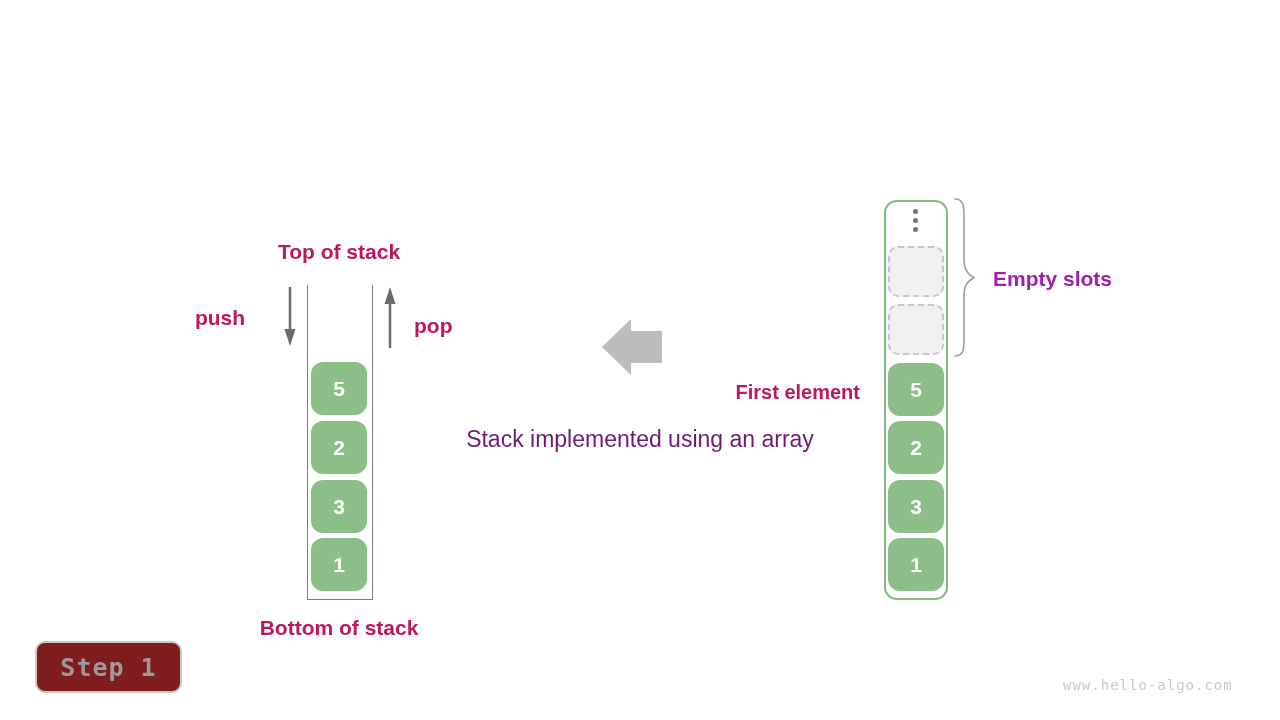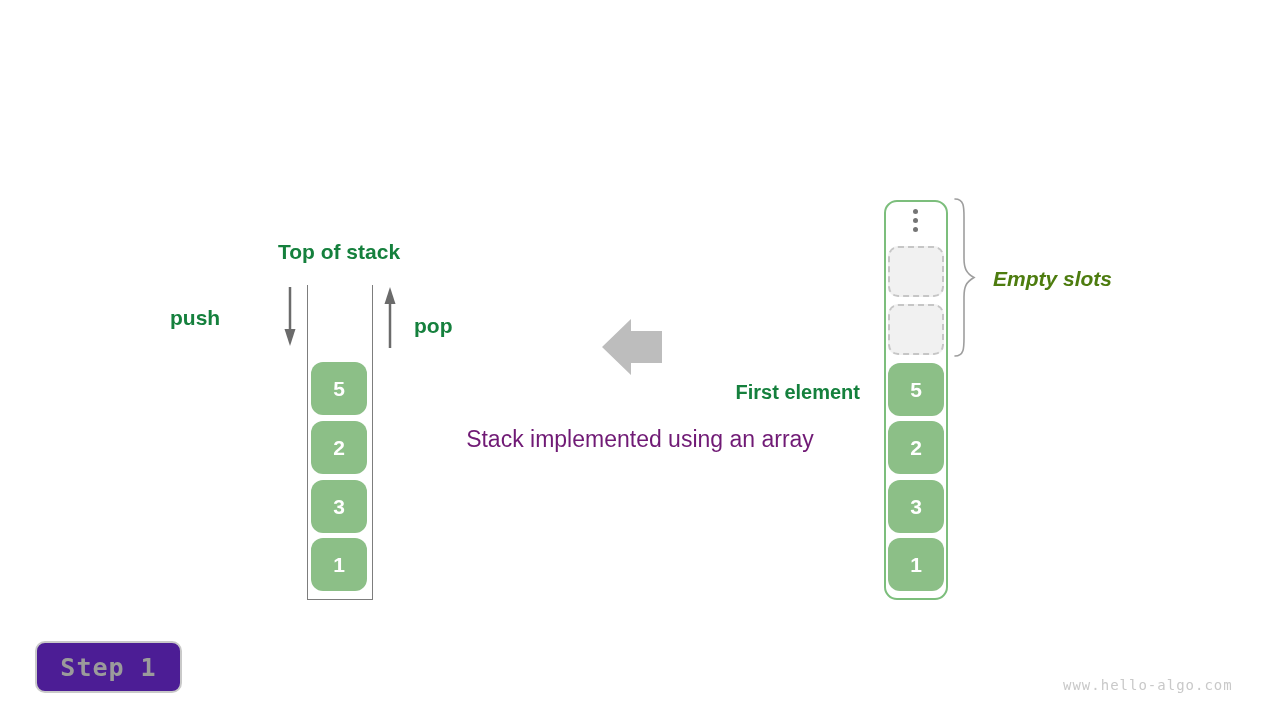--- a/index.html
+++ b/index.html
@@ -2,22 +2,22 @@
 <html><head>
 <meta charset="utf-8">
 <style>
   html,body{margin:0;padding:0;}
   body{
     width:1280px;height:720px;position:relative;overflow:hidden;
     background:#ffffff;
     font-family:"Liberation Sans","DejaVu Sans",sans-serif;
   }
   .abs{position:absolute;}
-  .lbl{font-weight:bold;color:#15803d;font-size:21px;line-height:1.1;}
-  .muted{color:#4d7c0f;font-style:italic;}
+  .lbl{font-weight:bold;color:#be185d;font-size:21px;line-height:1.1;}
+  .muted{color:#a21caf;}
 
   
   .stack-walls{
     left:307px;top:285px;width:66px;height:315px;
     border-left:1.5px solid #7d7d7d;
     border-right:1.5px solid #7d7d7d;
     border-bottom:1.5px solid #7d7d7d;
     box-sizing:border-box;background:transparent;
   }
   .cell{
@@ -41,21 +41,21 @@
   .dots span{width:5px;height:5px;border-radius:50%;background:#757575;display:block;}
 
   .caption{
     left:380px;top:426px;width:520px;text-align:center;
     font-size:23px;color:#701a75;font-weight:normal;
   }
   .right-note{width:220px;text-align:right;font-size:20px;}
 
   .step-badge{
     left:35px;top:641px;width:147px;height:52px;
-    border:2px solid #c9c9c9;border-radius:10px;background:#4c1d95;
+    border:2px solid #c9c9c9;border-radius:10px;background:#7f1d1d;
     box-sizing:border-box;
     display:flex;align-items:center;justify-content:center;
     font-family:"DejaVu Sans Mono","Liberation Mono",monospace;
     font-weight:bold;font-size:25px;color:#9b9b9b;letter-spacing:1px;
   }
   .watermark{
     left:1063px;top:677px;
     font-family:"DejaVu Sans Mono","Liberation Mono",monospace;
     font-size:14px;color:#c9c9c9;letter-spacing:1px;
   }
@@ -66,33 +66,34 @@
 <div class="abs" style="left:0;top:0;width:1280px;height:720px;">
 
   <div class="abs lbl" style="left:239px;top:240px;width:200px;text-align:center;">Top of stack</div>
 
   <div class="abs stack-walls"></div>
 
   <svg class="abs" style="left:283px;top:285px;" width="14" height="62" viewBox="0 0 14 62">
     <line x1="7" y1="2" x2="7" y2="46" stroke="#6b6b6b" stroke-width="2.5"></line>
     <polygon points="1.5,44 12.5,44 7,61" fill="#6b6b6b"></polygon>
   </svg>
-  <div class="abs lbl" style="left:170px;top:306px;width:100px;text-align:left;">push</div>
+  <div class="abs lbl" style="left:170px;top:306px;width:100px;text-align:center;">push</div>
 
   <svg class="abs" style="left:383px;top:286px;" width="14" height="64" viewBox="0 0 14 64">
     <polygon points="1.5,18 12.5,18 7,1" fill="#6b6b6b"></polygon>
     <line x1="7" y1="16" x2="7" y2="62" stroke="#6b6b6b" stroke-width="2.5"></line>
   </svg>
   <div class="abs lbl" style="left:414px;top:306px;margin-top:8px;">pop</div>
 
   <div class="cell" style="left:311px;top:362px;">5</div>
   <div class="cell" style="left:311px;top:421px;">2</div>
   <div class="cell" style="left:311px;top:480px;">3</div>
   <div class="cell" style="left:311px;top:538px;">1</div>
 
+  <div class="abs lbl" style="left:219px;top:616px;width:240px;text-align:center;">Bottom of stack</div>
 
   <svg class="abs" style="left:602px;top:318px;" width="60" height="58" viewBox="0 0 60 58">
     <polygon points="0,29 29,1 29,13 60,13 60,45 29,45 29,57" fill="#bdbdbd"></polygon>
   </svg>
 
   <div class="abs caption">Stack implemented using an array</div>
 
   <div class="abs lbl right-note" style="left:640px;top:381px;">First element</div>
 
   <div class="abs array-box"></div>

